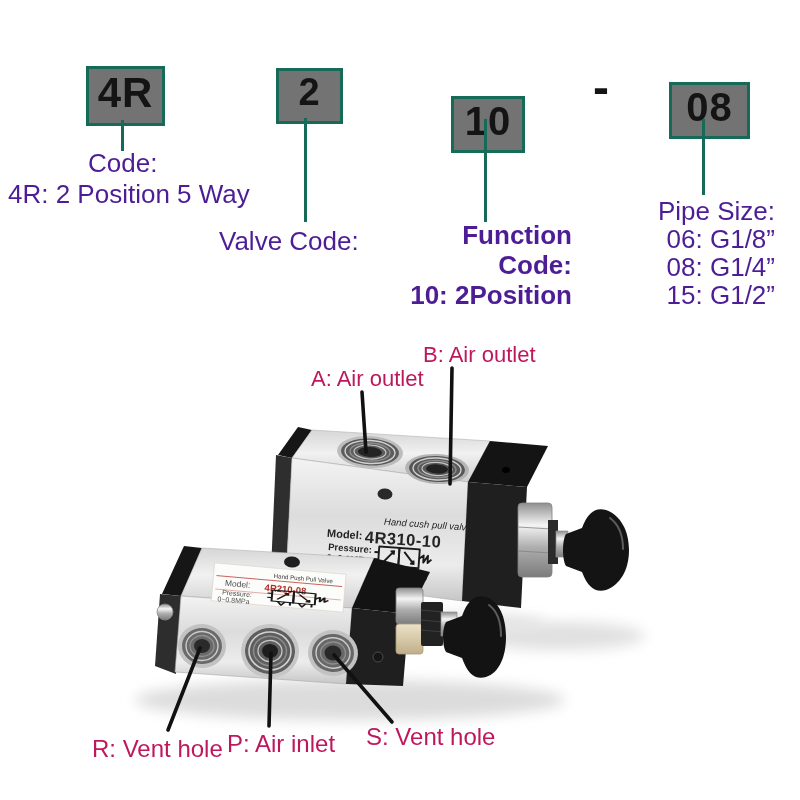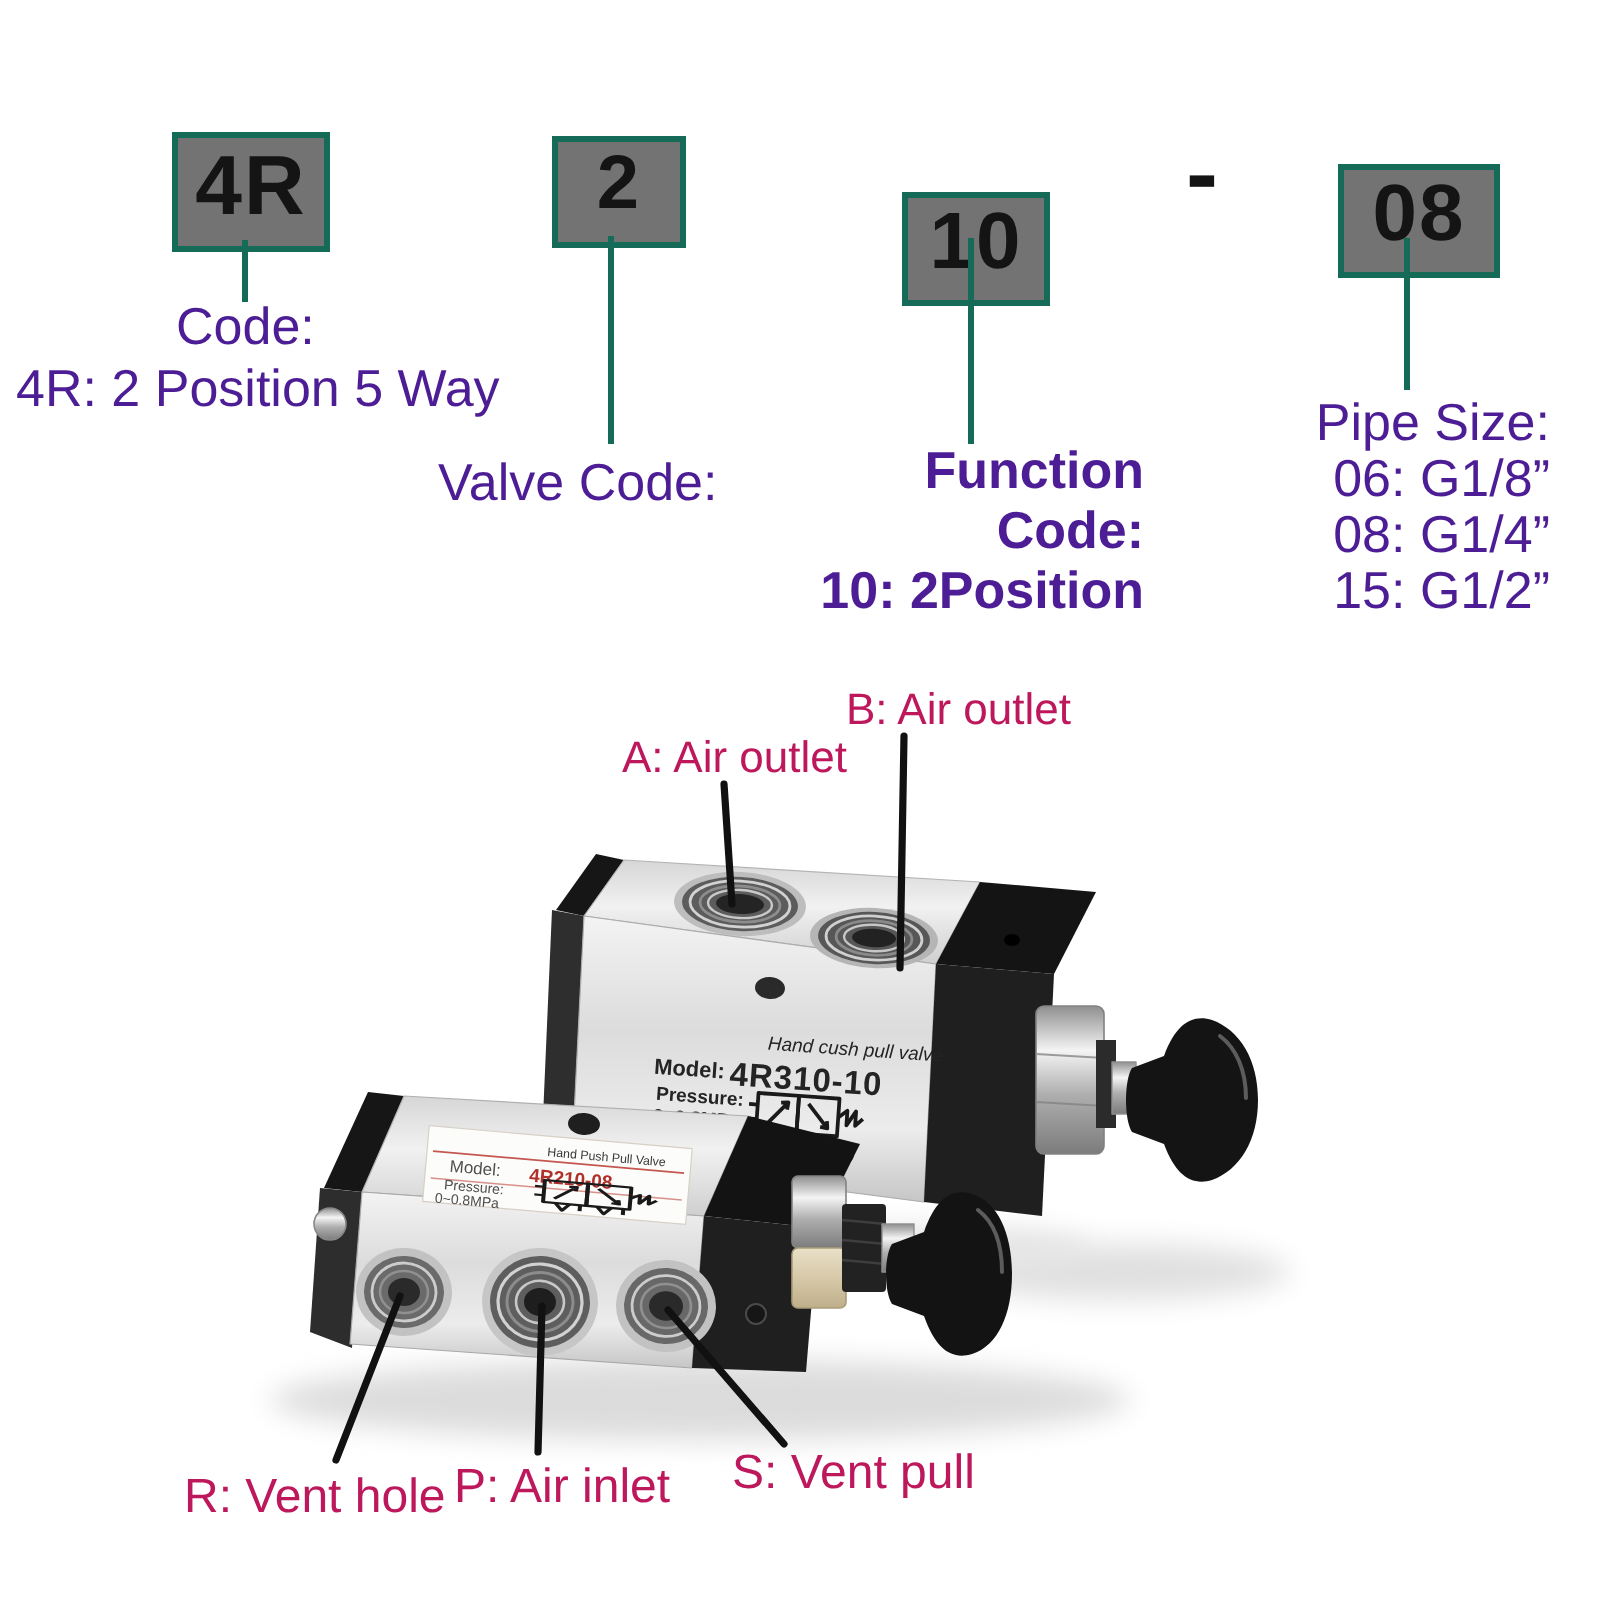--- a/index.html
+++ b/index.html
@@ -255,15 +255,15 @@
       <line x1="200" y1="648" x2="168" y2="730"></line>
       <line x1="271" y1="653" x2="269" y2="726"></line>
       <line x1="334" y1="655" x2="392" y2="722"></line>
     </g>
   </svg>
 
   <div class="callout-label" style="left:311px;top:366px;font-size:22px;">A: Air outlet</div>
   <div class="callout-label" style="left:423px;top:342px;font-size:22px;">B: Air outlet</div>
   <div class="callout-label" style="left:92px;top:735px;font-size:24px;">R: Vent hole</div>
   <div class="callout-label" style="left:227px;top:730px;font-size:24px;">P: Air inlet</div>
-  <div class="callout-label" style="left:366px;top:723px;font-size:24px;">S: Vent pull</div>
+  <div class="callout-label" style="left:366px;top:723px;font-size:24px;">S: Vent hole</div>
 
 </div>
 
 </body></html>

